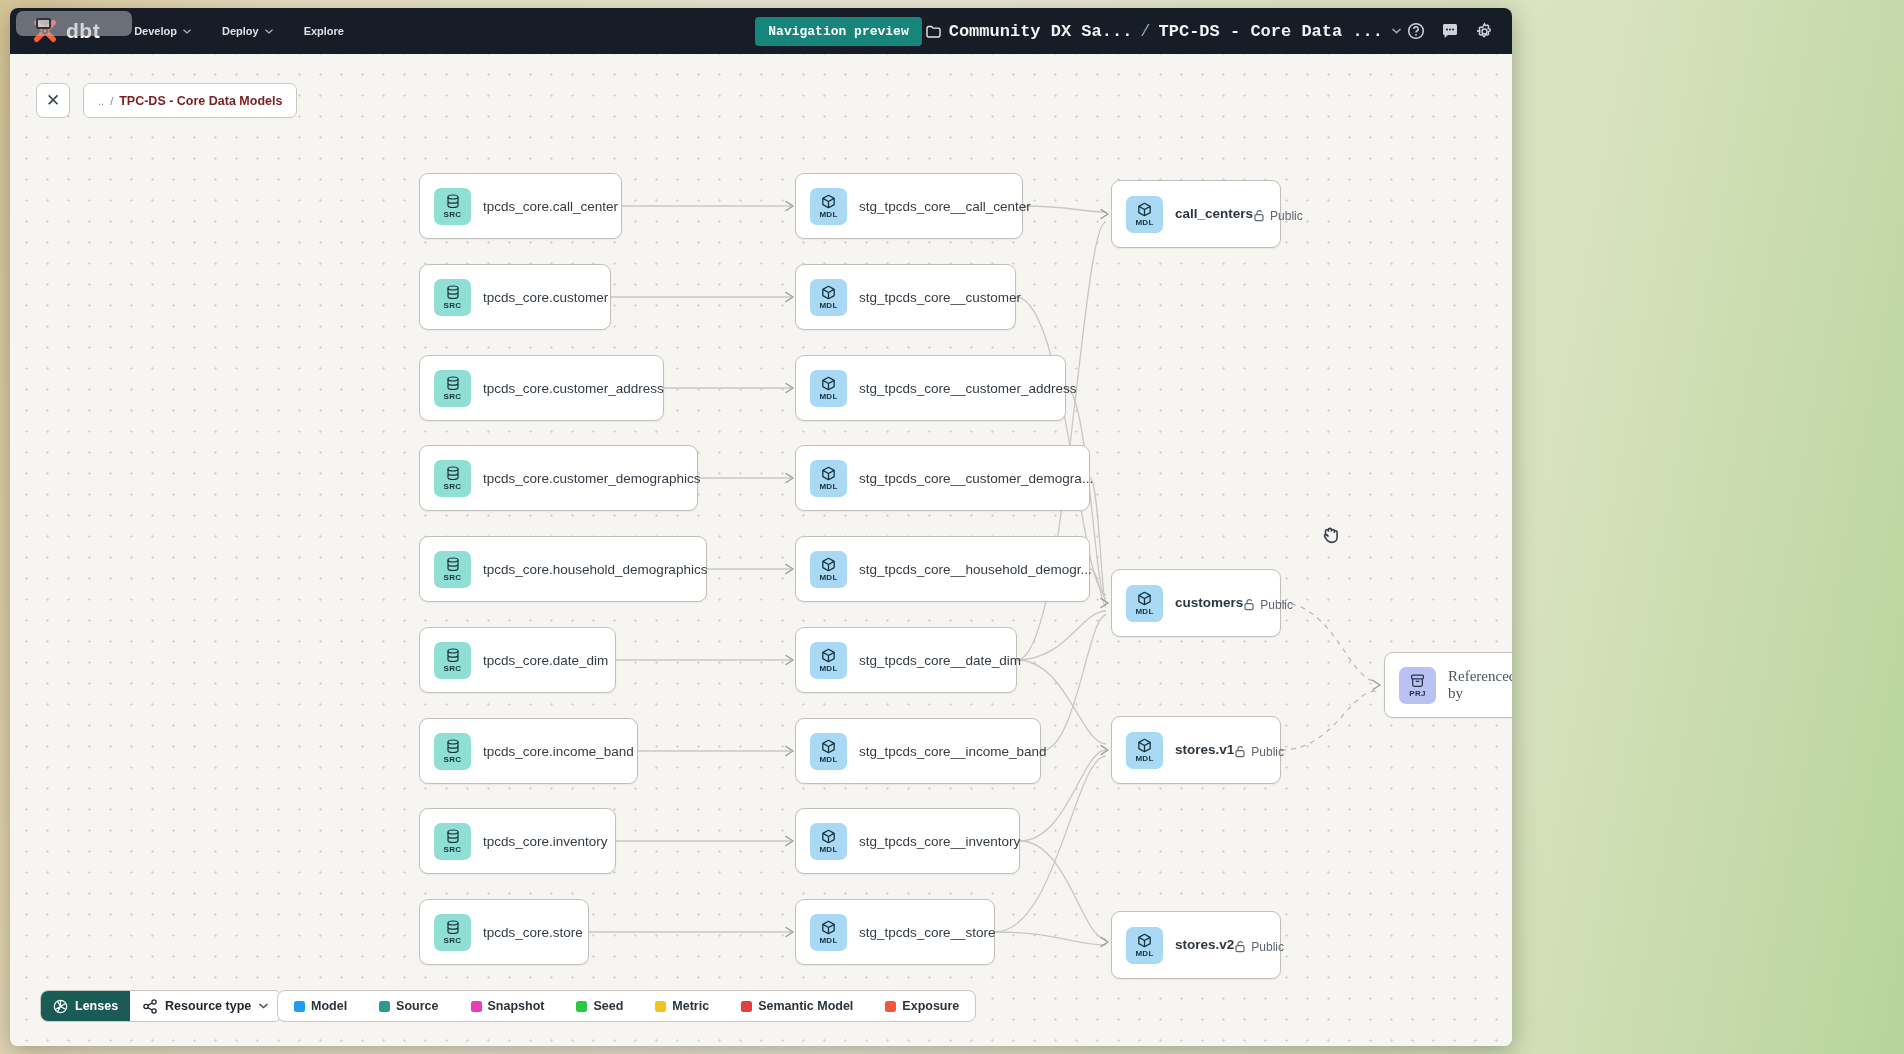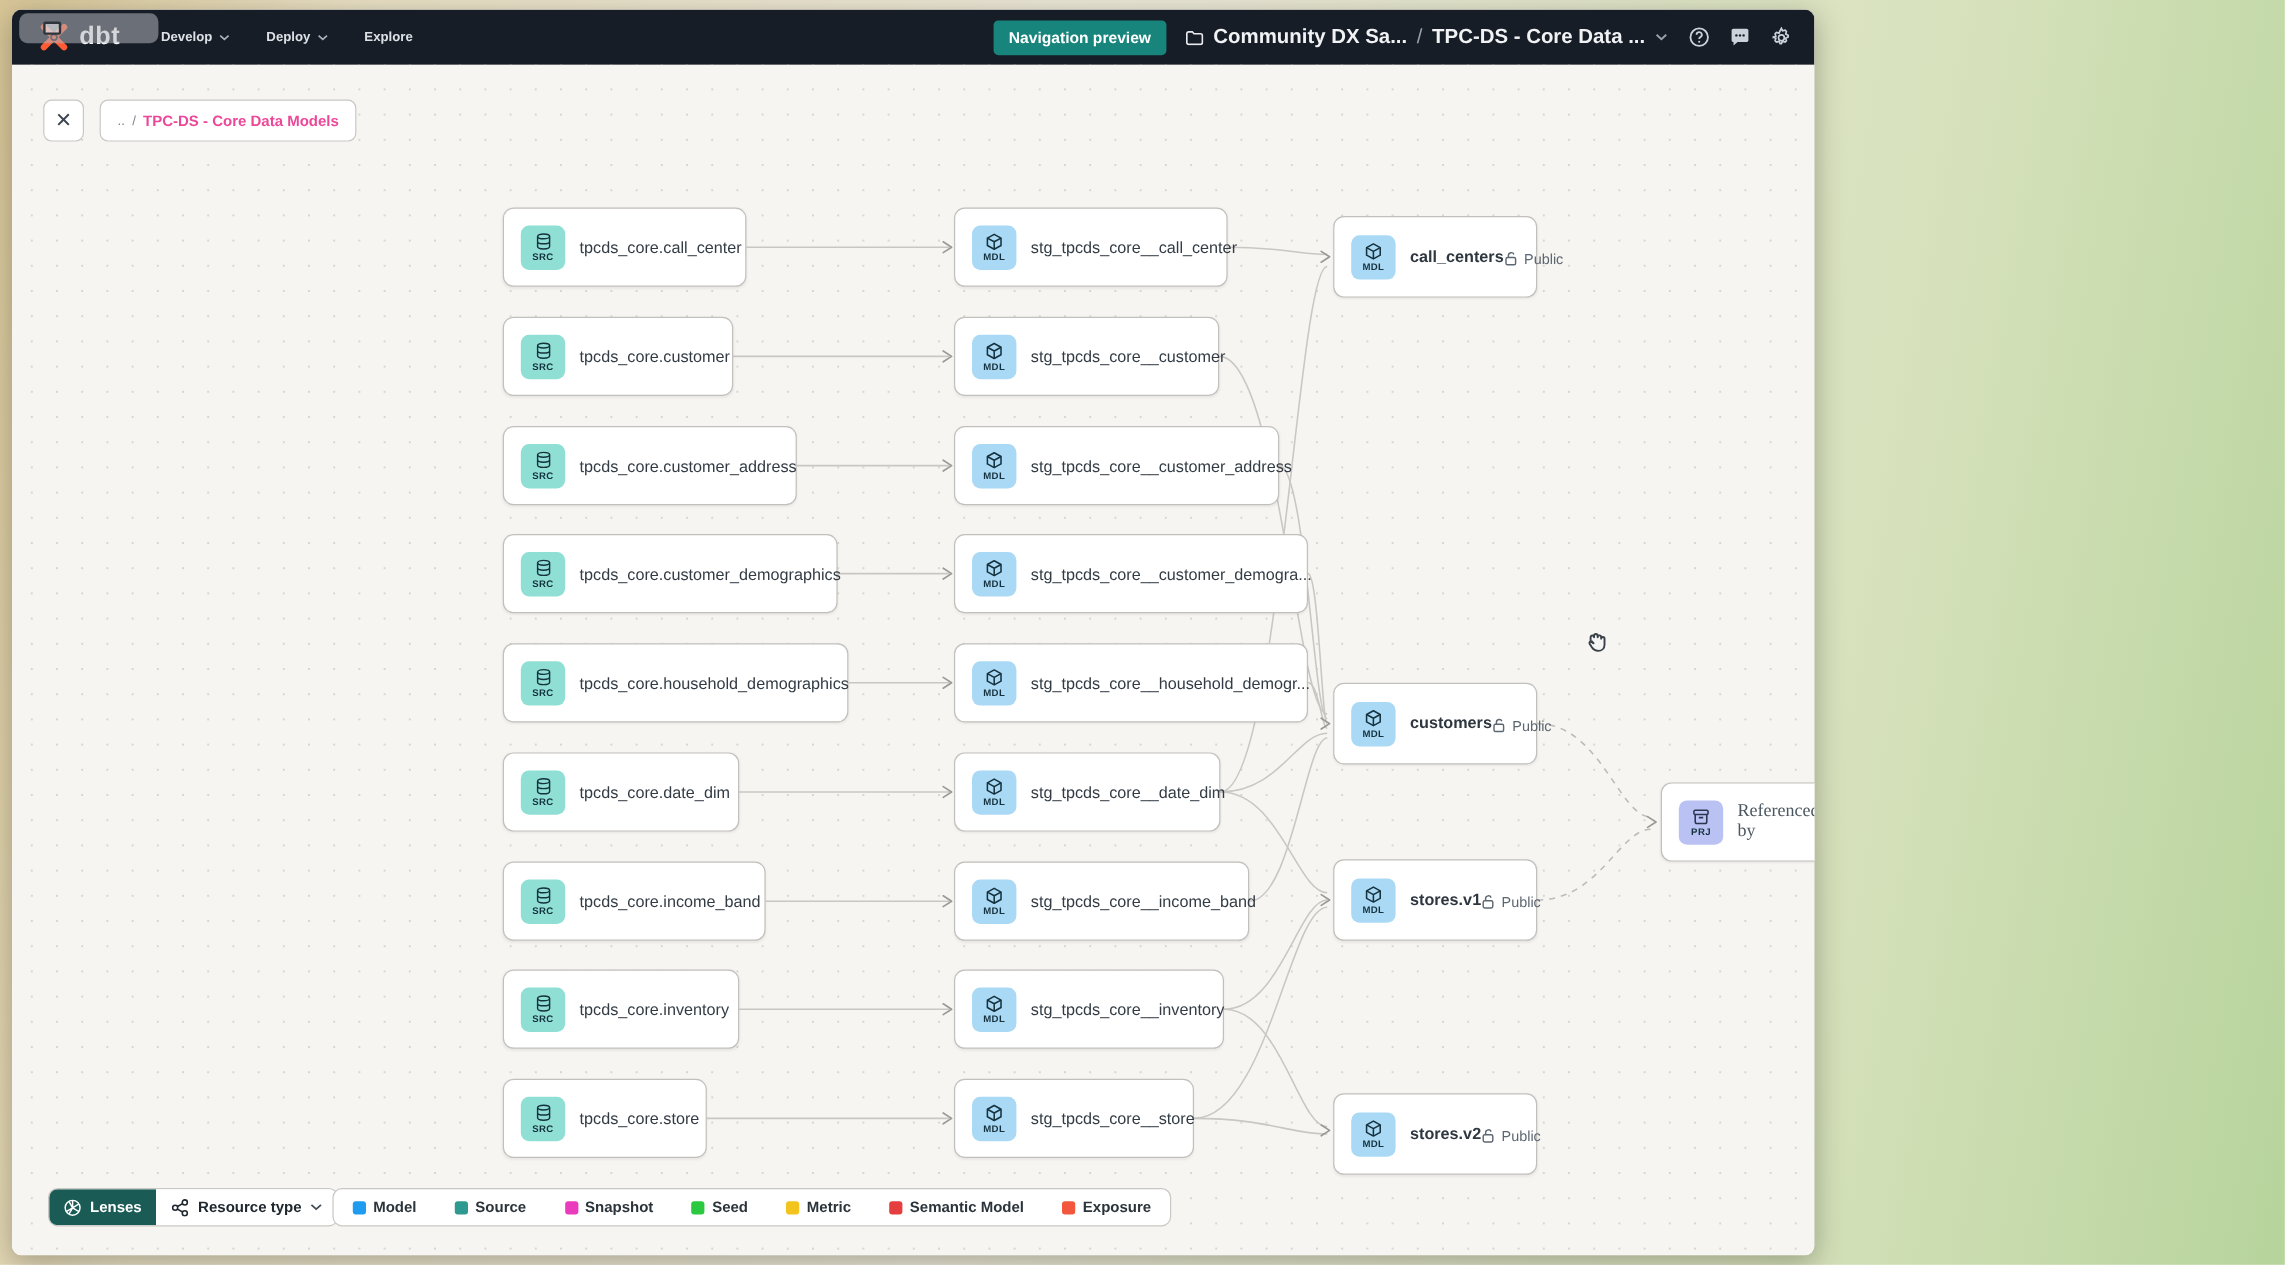--- a/index.html
+++ b/index.html
@@ -12,21 +12,21 @@
     box-shadow:0 6px 24px rgba(40,40,30,.35); }
 
   
   .navbar { position:relative; height:46px; background:#171d26; display:flex; align-items:center;
     padding:0 18px 0 22px; color:#e8eaee; }
   .brand { display:flex; align-items:center; gap:8px; margin-right:34px; }
   .brand-name { font-size:21px; font-weight:bold; color:#fff; letter-spacing:.5px; }
   .nav-item { display:flex; align-items:center; gap:5px; font-size:11px; font-weight:bold;
     color:#dde1e6; margin-right:30px; cursor:pointer; }
   .nav-item svg { margin-top:1px; }
-  .nav-right { margin-left:auto; display:flex; align-items:center; gap:16px; }
+  .nav-right { margin-left:auto; display:flex; align-items:center; gap:4px;font-family:Liberation Mono, monospace; }
   .preview-btn { border:none; border-radius:4px; padding:7px 13px; font-size:13px; font-weight:bold;
     color:#fff; cursor:pointer; font-family:inherit; }
   .nav-bc { display:flex; align-items:center; gap:8px; font-size:17px; font-weight:bold; color:#f0f2f4; }
   .nav-bc .sep { color:#9aa2ac; font-weight:normal; }
   .nav-icons { display:flex; align-items:center; gap:14px; color:#ccd2d9; }
   .nav-icons .ni { width:20px; height:20px; display:flex; align-items:center; justify-content:center; cursor:pointer; }
 
   .artifact { position:absolute; left:6px; top:3px; width:116px; height:25px; border-radius:7px;
     background:rgba(176,181,188,.55); display:flex; align-items:center; padding-left:20px; }
   .artifact .glyph { width:15px; height:11px; border:2px solid #2e343b; border-radius:2px; background:rgba(230,232,235,.6); }
@@ -38,21 +38,21 @@
 
   .icon-btn { position:absolute; background:#fff; border:1px solid #c9c7c3; border-radius:7px;
     display:flex; align-items:center; justify-content:center; cursor:pointer; color:#3c4650; }
   .close-btn { left:26px; top:29px; width:34px; height:35px; font-size:17px; }
   .refresh-btn { left:1822px; top:29px; width:36px; height:35px; }
 
   .bc-chip { position:absolute; left:73px; top:29px; height:35px; background:#fff;
     border:1px solid #c9c7c3; border-radius:7px; display:flex; align-items:center; gap:6px;
     padding:0 14px; cursor:pointer; }
   .bc-chip .dots { font-size:11px; color:#7d8690; }
-  .bc-chip .lbl { font-size:12.5px; font-weight:bold; color:#ec4899; white-space:nowrap; }
+  .bc-chip .lbl { font-size:12.5px; font-weight:bold; color:#7f1d1d; white-space:nowrap; }
 
   .search { position:absolute; left:811px; top:29px; width:998px; height:35px; background:#fff;
     border:1px solid #c9c7c3; border-radius:7px; display:flex; align-items:center; padding:0 12px; gap:9px; }
   .search input { flex:1; border:none; outline:none; font-size:13px; color:#3a434d;
     font-family:inherit; background:transparent; }
   .search input::placeholder { color:#8b939c; }
   .search .info { color:#707a84; display:flex; cursor:pointer; }
 
   
   .node { position:absolute; background:#fff; border:1px solid #c2c0bc; border-radius:9px;

